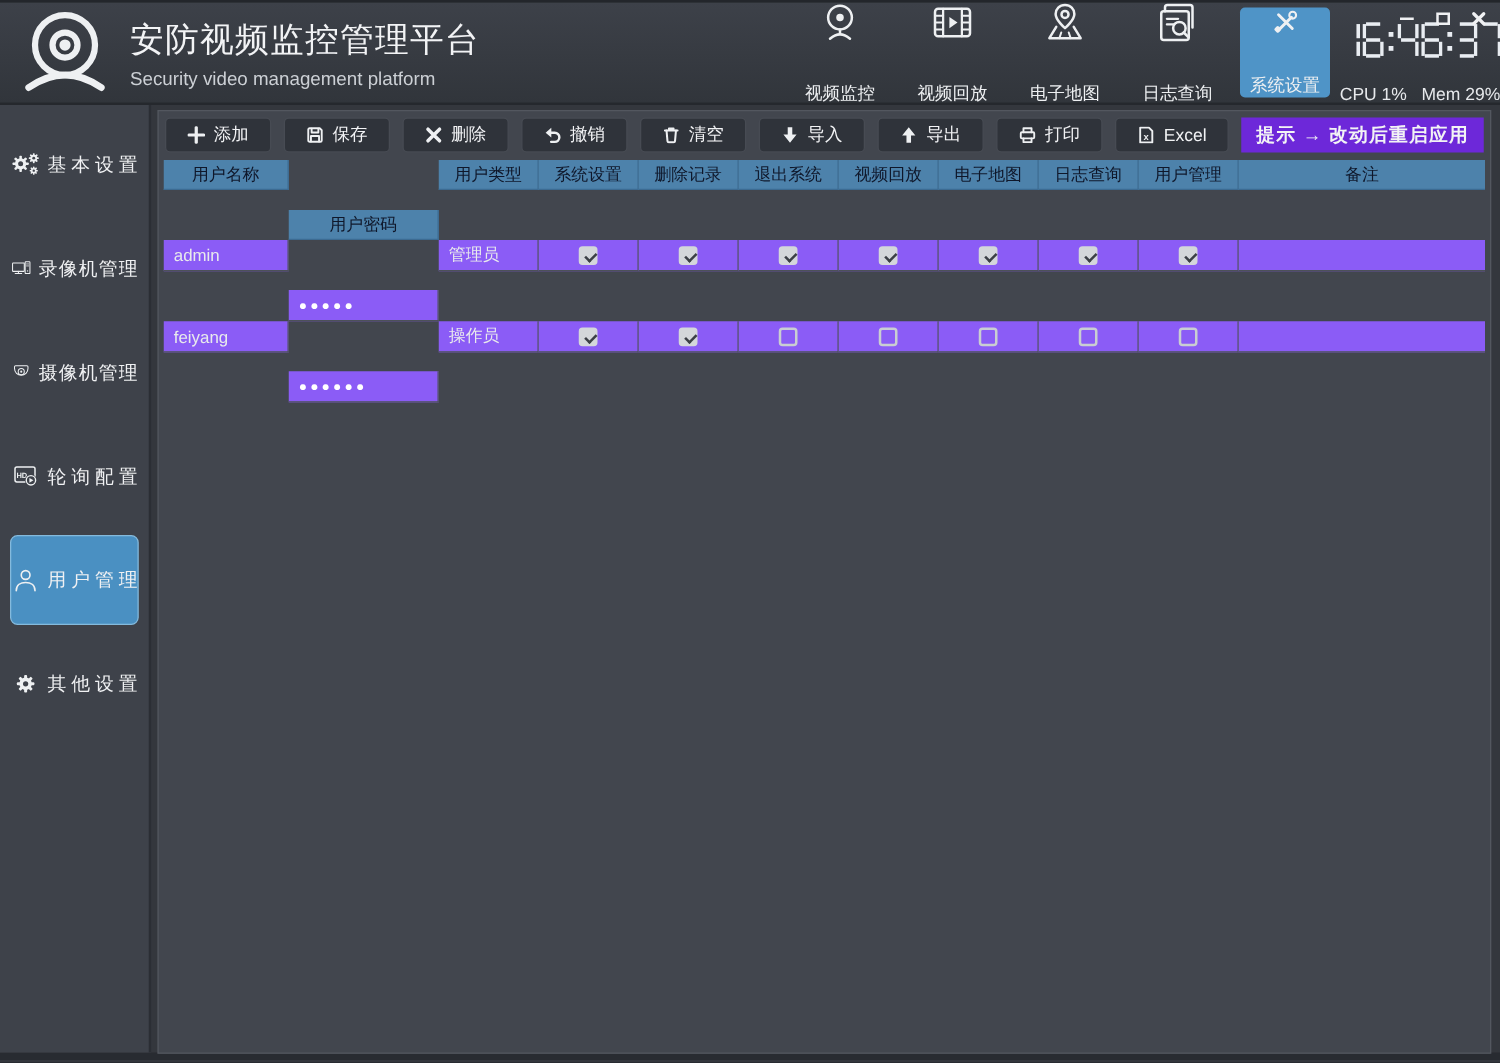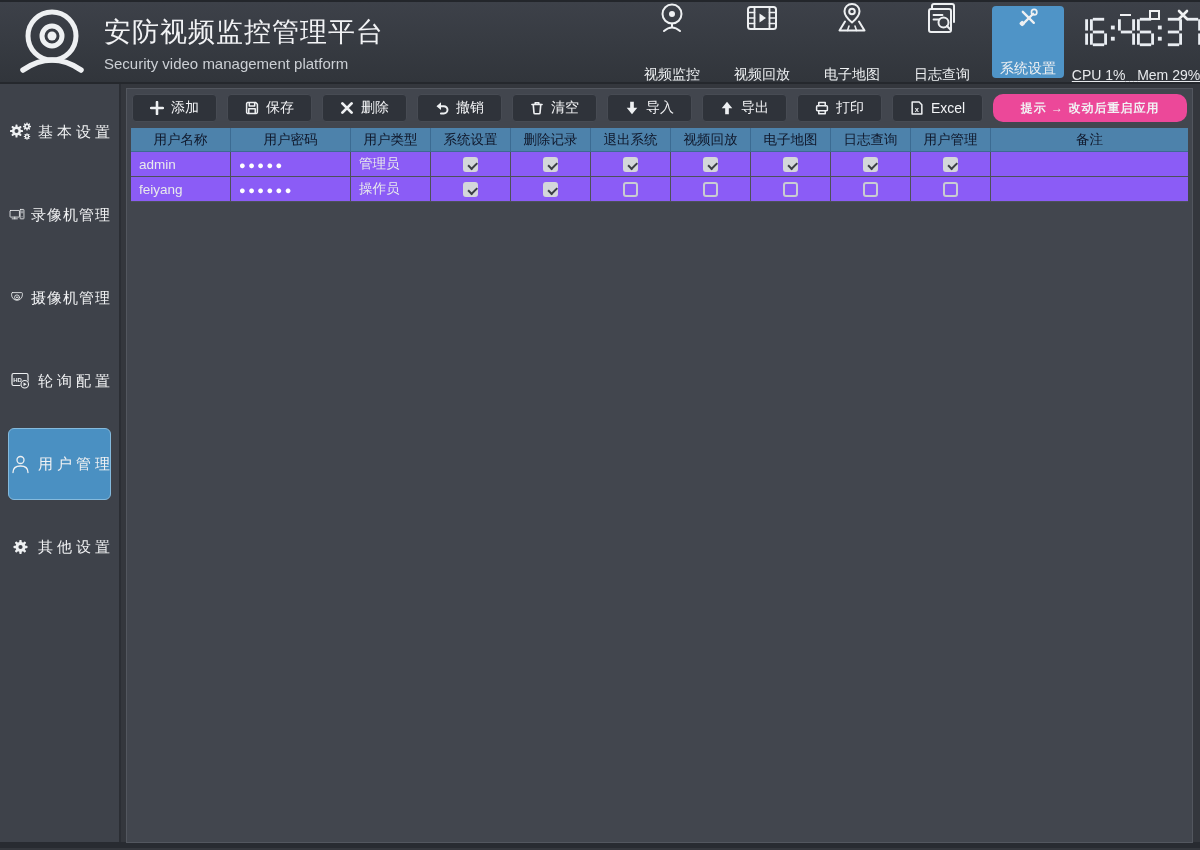--- a/index.html
+++ b/index.html
@@ -20,21 +20,21 @@
   .nav-item { display:flex; flex-direction:column; align-items:center; gap:3px; width:64px; cursor:pointer; }
   .nav-item svg { width:34px; height:34px; }
   .nav-label { color:#eef0f2; font-size:14px; white-space:nowrap;margin-top:28px; }
   .nav-tile { width:72px; height:72px; background:#4f94c7; border-radius:4px;
               display:flex; flex-direction:column; align-items:center; justify-content:center; gap:4px;
               margin-right:16px; cursor:pointer; }
   .nav-tile svg { width:34px; height:34px; }
 
   .right-info { width:112px; margin-right:8px; display:flex; flex-direction:column; align-items:center; }
   .clock { display:flex; align-items:center; gap:2px; height:34px; margin-top:14px; }
-  .sysload { color:#e7e9ec; font-size:14px; margin-top:18px; white-space:nowrap;text-decoration:underline; }
+  .sysload { color:#e7e9ec; font-size:14px; margin-top:18px; white-space:nowrap; }
 
   .win-controls { position:absolute; top:6px; right:10px; display:flex; gap:15px; align-items:center; }
   .win-btn { width:14px; height:14px; display:flex; align-items:center; justify-content:center; cursor:pointer; }
   .min-glyph { width:11px; height:2.5px; background:#f0f1f3; }
   .max-glyph { width:11px; height:10px; border:2px solid #f0f1f3; }
 
   
   .body-row { display:flex; height:758px; }
   .sidebar { width:121px; background:#3e424a; border-right:2px solid #2b2e34; padding-top:12px;
              display:flex; flex-direction:column; }
@@ -48,34 +48,34 @@
   .side-item.active { background:#4a90c2; border-color:#84badd; }
 
   .main { flex:1; padding:4px 7px 0 5px; }
   .panel { height:755px; background:#42464e; border:1px solid #53575f; padding:4px; }
 
   
   .toolbar { display:flex; gap:10px; align-items:center; padding:1px 1px 5px 1px; }
   .tbtn { height:28px; padding:0 17px; background:#2f333a; border:1px solid #474b53; border-radius:4px;
           color:#f2f3f5; font-size:14px; display:flex; align-items:center; gap:7px; cursor:pointer; white-space:nowrap; }
   .tbtn svg { width:14px; height:14px; }
-  .hint-bar { flex:1; height:28px; background:#ec4899; border-radius:10px; color:#f2f3f5;
-              font-size:12px; font-weight:bold; display:flex; align-items:center; justify-content:center; letter-spacing:1px; }
+  .hint-bar { flex:1; height:28px; background:#6d28d9; border-radius:0; color:#f2f3f5;
+              font-size:15px; font-weight:bold; display:flex; align-items:center; justify-content:center; letter-spacing:1px; }
 
   
   .grid { margin-top:1px; }
   .tr { display:flex; }
   .th { background:#4d82ab; color:#0f172a; font-size:13.5px; height:24px;
         display:flex; align-items:center; justify-content:center;
         border-right:1px solid #3c6b92; border-bottom:1px solid #3c6b92; }
   .td { background:#8b5cf6; color:#e8eaec; font-size:13.5px; height:25px;
         display:flex; align-items:center; border-right:1px solid #4d5159; border-bottom:1px solid #4d5159; }
   .td.left { padding-left:8px; justify-content:flex-start; }
   .td.center { justify-content:center; }
-  .c0{width:100px;} .c1{width:120px;} .c2{width:80px;} .cp{width:80px;} .cnote{flex:1; border-right:none;}
+  .c0{width:100px;} .c1{width:120px;margin-top:40px;} .c2{width:80px;} .cp{width:80px;} .cnote{flex:1; border-right:none;}
   .pwd { font-size:11px; letter-spacing:2.5px; color:#fff; padding-top:2px; }
 
   .cb { width:15px; height:15px; border:2px solid #c9cdd2; border-radius:3px; position:relative; display:inline-block; }
   .cb.checked { background:#d4d7da; border-color:#d4d7da; }
   .cb.checked::after { content:""; position:absolute; left:2.5px; top:3.5px; width:7px; height:3.5px;
         border-left:2.5px solid #3b3f45; border-bottom:2.5px solid #3b3f45; transform:rotate(-45deg); }
 
   .bottom-strip { height:6px; background:#282b31; }
 
   svg .st { fill:none; stroke:#eef0f2; stroke-linecap:round; stroke-linejoin:round; }

